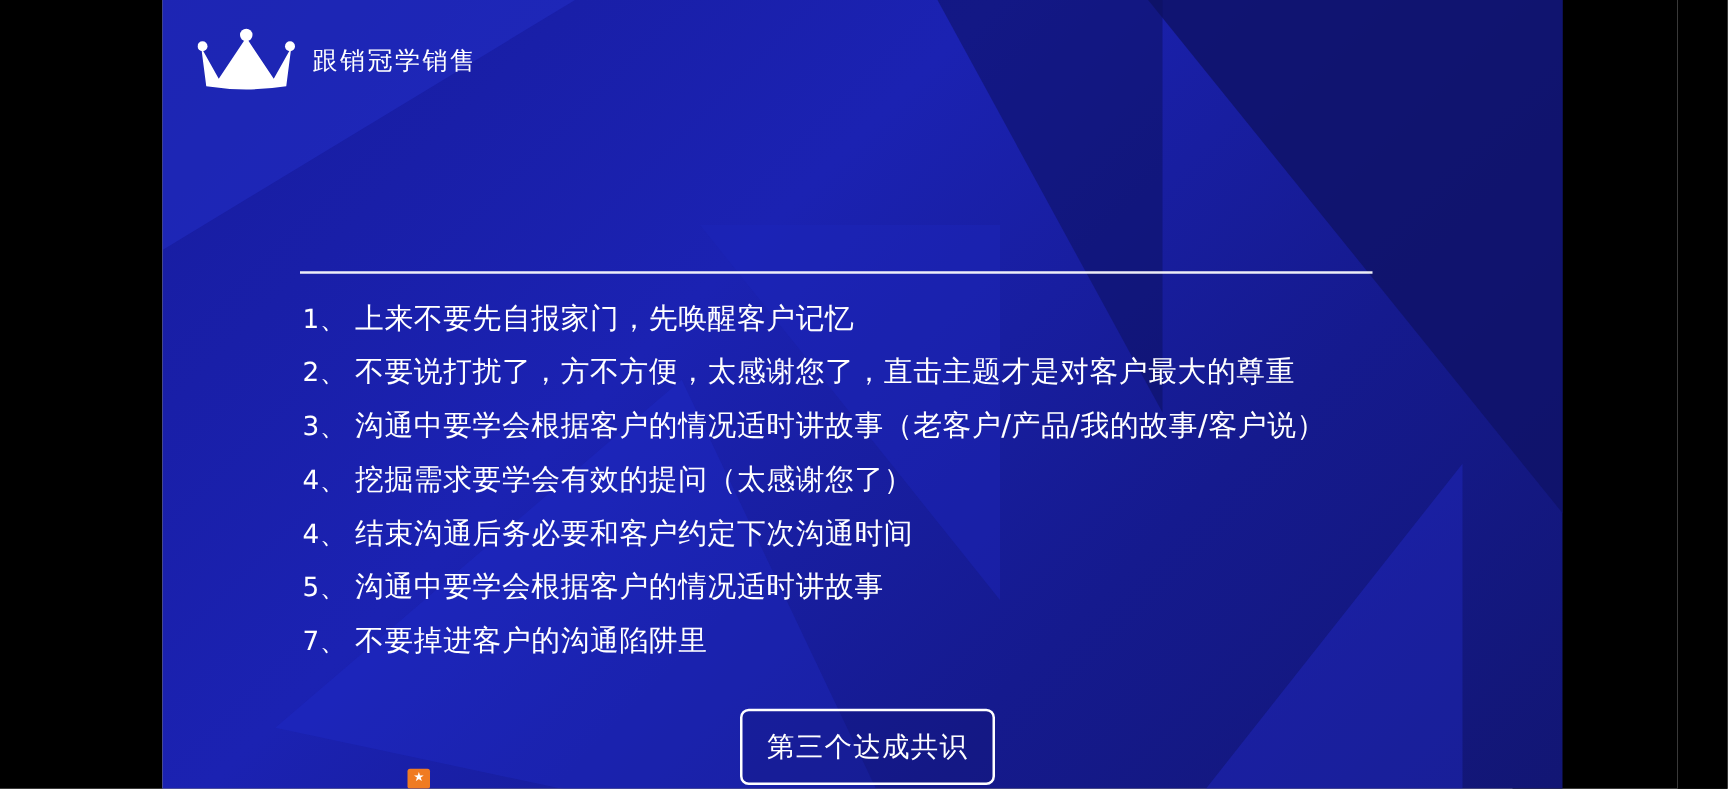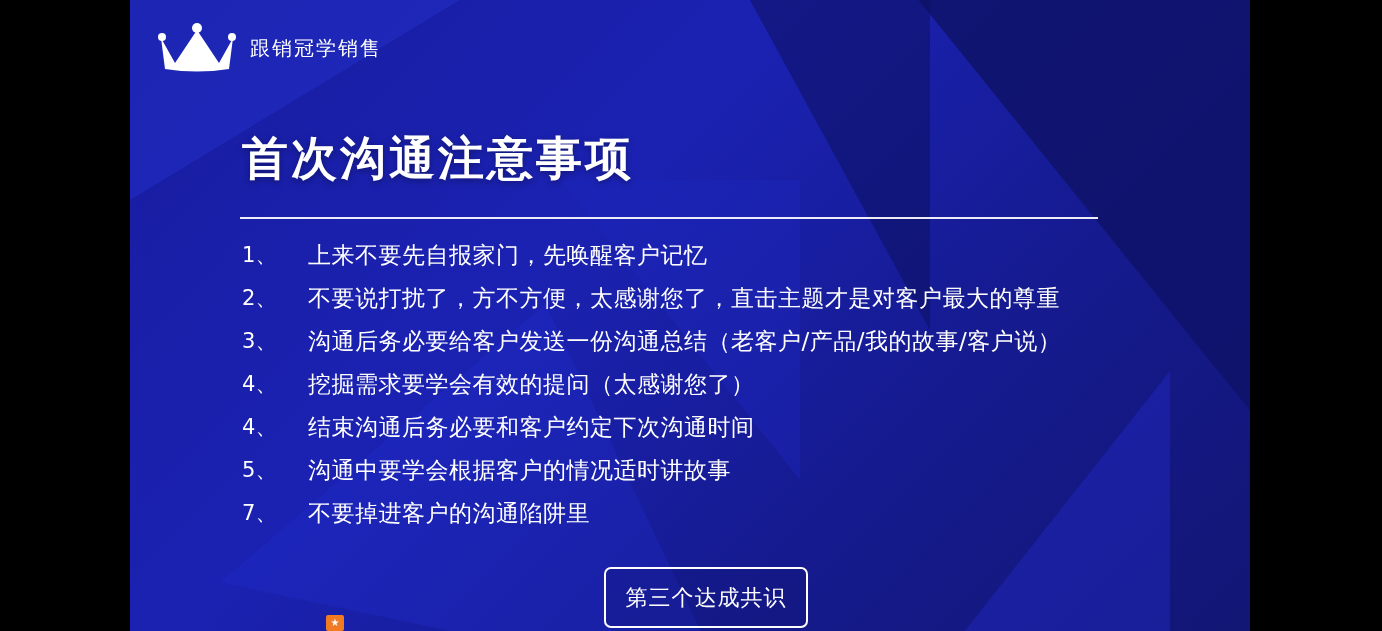--- a/index.html
+++ b/index.html
@@ -158,41 +158,39 @@
     letter-spacing: 0.5px;
     white-space: nowrap;
   }
   .point-index {
     width: 42px;
     flex: 0 0 42px;
     font-size: 21px;
   }
   .point-text {
     flex: 1 1 auto;
-    margin-left: 24px;
   }
 
   
   .pill {
     position: absolute;
     left: 462px;
     bottom: 3px;
     width: 200px;
     height: 57px;
     border: 2px solid #ffffff;
     border-radius: 7px;
     display: flex;
     align-items: center;
     justify-content: center;
     color: #ffffff;
     font-size: 22px;
     letter-spacing: 1px;
     background: rgba(18,22,116,0.28);
     z-index: 6;
-    margin-left: 12px;
   }
 
   
   .marker {
     position: absolute;
     left: 196px;
     bottom: 0px;
     width: 18px;
     height: 16px;
     background: #f07b22;
@@ -228,38 +226,37 @@
     <div class="brand">
       <svg class="crown-icon" viewBox="0 0 78 52" aria-hidden="true">
         <path d="M3 16 L17 41 L39 8 L61 41 L75 16 L71 47 Q39 52 7 47 Z" fill="#ffffff"></path>
         <circle cx="39" cy="6" r="5" fill="#ffffff"></circle>
         <circle cx="4" cy="15" r="4" fill="#ffffff"></circle>
         <circle cx="74" cy="15" r="4" fill="#ffffff"></circle>
       </svg>
       <div class="brand-name">跟销冠学销售</div>
     </div>
 
-    <div class="title">首次沟通注意事项</div>
     <div class="rule"></div>
 
     <div class="points">
 
       <div class="point">
         <div class="point-index">1、</div>
         <div class="point-text">上来不要先自报家门，先唤醒客户记忆</div>
       </div>
 
       <div class="point">
         <div class="point-index">2、</div>
         <div class="point-text">不要说打扰了，方不方便，太感谢您了，直击主题才是对客户最大的尊重</div>
       </div>
 
       <div class="point">
         <div class="point-index">3、</div>
-        <div class="point-text">沟通后务必要给客户发送一份沟通总结（老客户/产品/我的故事/客户说）</div>
+        <div class="point-text">沟通中要学会根据客户的情况适时讲故事（老客户/产品/我的故事/客户说）</div>
       </div>
 
       <div class="point">
         <div class="point-index">4、</div>
         <div class="point-text">挖掘需求要学会有效的提问（太感谢您了）</div>
       </div>
 
       <div class="point">
         <div class="point-index">4、</div>
         <div class="point-text">结束沟通后务必要和客户约定下次沟通时间</div>

